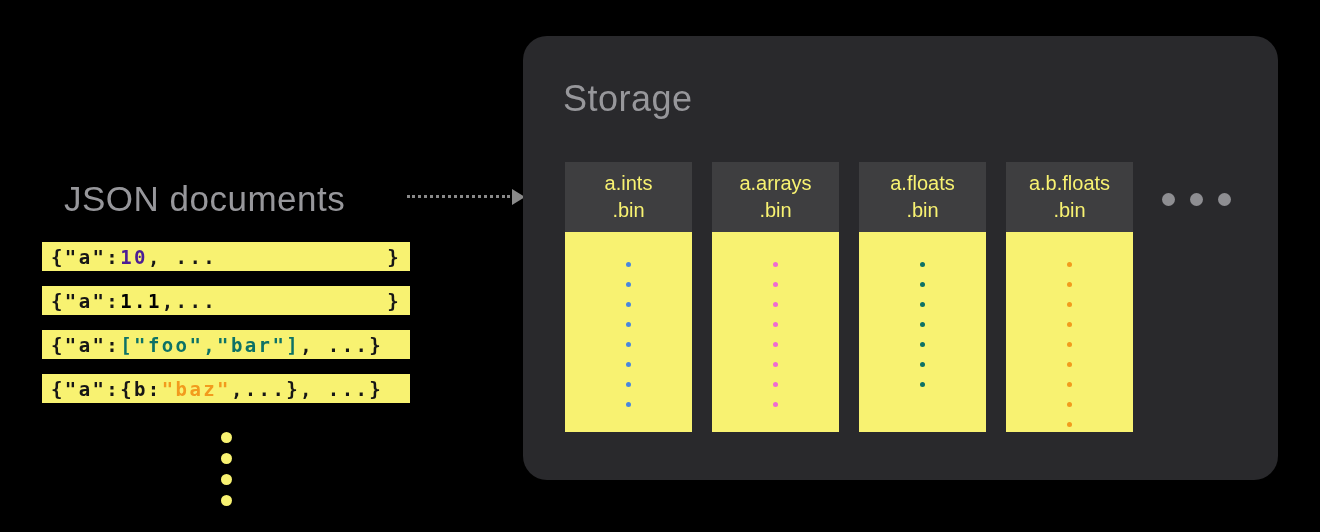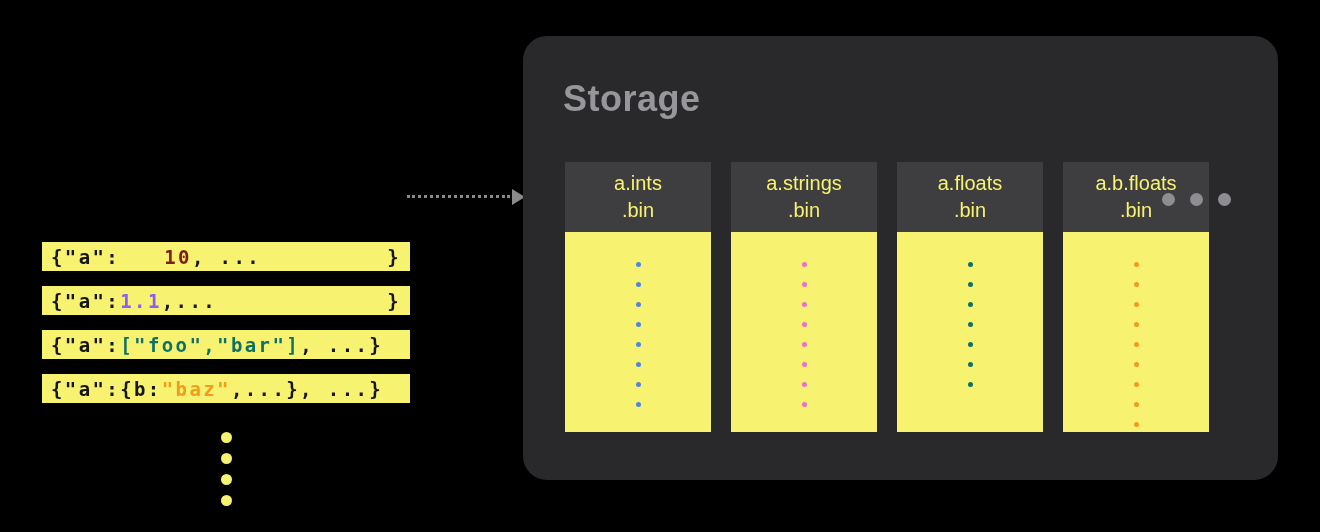--- a/index.html
+++ b/index.html
@@ -49,53 +49,54 @@
   }
   .ydot { width: 11px; height: 11px; border-radius: 50%; background: var(--c-yellow); }
 
   
   .storage {
     position: absolute; left: 523px; top: 36px; width: 755px; height: 444px;
     background: var(--c-panel); border-radius: 24px;
   }
   .storage-title {
     position: absolute; left: 40px; top: 42px;
-    font-size: 36px; font-weight: 700; letter-spacing: 0.5px;
+    font-size: 36px; font-weight: 400; letter-spacing: 0.5px;
     color: var(--c-label_gray);
   }
   .columns { position: absolute; left: 42px; top: 126px; display: flex; gap: 20px; }
-  .column { width: 146px; }
+  .column { width: 127px; }
   .col-header {
     height: 70px; background: var(--c-header); color: var(--c-yellow);
     display: flex; flex-direction: column; justify-content: center; align-items: center;
     font-size: 20px; line-height: 27px; text-align: center;
   }
   .col-body {
     height: 200px; background: var(--c-yellow);
     display: flex; flex-direction: column; align-items: center;
     padding-top: 30px; gap: 15px;
   }
   .vdot { width: 5px; height: 5px; border-radius: 50%; flex-shrink: 0; }
   .more-dots { position: absolute; left: 639px; top: 157px; display: flex; gap: 15px; }
   .gdot { width: 13px; height: 13px; border-radius: 50%; background: var(--c-dots_gray); }
 </style>
 </head>
 <body>
 
 <div class="canvas">
 
+  <div class="left-label">JSON documents</div>
 
   <div class="arrow">
     <div class="arrow-line"></div>
     <div class="arrow-head"></div>
   </div>
 
   <div class="docs" id="docs">
-      <div class="doc-bar"><span><span style="color: rgb(22, 22, 22);">{"a":</span><span style="color: #7f1d1d; margin-left: 44px;">10</span><span style="color: rgb(22, 22, 22);">, ...</span></span><span>}</span></div>
-      <div class="doc-bar"><span><span style="color: rgb(22, 22, 22);">{"a":</span><span style="color: #8b5cf6;">1.1</span><span style="color: rgb(22, 22, 22);">,...</span></span><span>}</span></div>
+      <div class="doc-bar"><span><span style="color: rgb(22, 22, 22);">{"a":</span><span style="color: #4c1d95;">10</span><span style="color: rgb(22, 22, 22);">, ...</span></span><span>}</span></div>
+      <div class="doc-bar"><span><span style="color: rgb(22, 22, 22);">{"a":</span><span style="color: #000000;">1.1</span><span style="color: rgb(22, 22, 22);">,...</span></span><span>}</span></div>
       <div class="doc-bar"><span><span style="color: rgb(22, 22, 22);">{"a":</span><span style="color: rgb(13, 114, 102);">["foo","bar"]</span><span style="color: rgb(22, 22, 22);">, ...}</span></span></div>
       <div class="doc-bar"><span><span style="color: rgb(22, 22, 22);">{"a":{b:</span><span style="color: rgb(242, 155, 29);">"baz"</span><span style="color: rgb(22, 22, 22);">,...}, ...}</span></span></div>
     </div>
 
   <div class="left-ellipsis" id="left-dots">
       <div class="ydot"></div>
       <div class="ydot"></div>
       <div class="ydot"></div>
       <div class="ydot"></div>
     </div>
@@ -114,21 +115,21 @@
             <div class="vdot" style="background: rgb(74, 135, 221);"></div>
             <div class="vdot" style="background: rgb(74, 135, 221);"></div>
             <div class="vdot" style="background: rgb(74, 135, 221);"></div>
             <div class="vdot" style="background: rgb(74, 135, 221);"></div>
             <div class="vdot" style="background: rgb(74, 135, 221);"></div>
             <div class="vdot" style="background: rgb(74, 135, 221);"></div>
           </div>
         </div>
         <div class="column">
           <div class="col-header">
-            <div>a.strings</div>
+            <div>a.arrays</div>
             <div>.bin</div>
           </div>
           <div class="col-body">
             <div class="vdot" style="background: rgb(239, 108, 208);"></div>
             <div class="vdot" style="background: rgb(239, 108, 208);"></div>
             <div class="vdot" style="background: rgb(239, 108, 208);"></div>
             <div class="vdot" style="background: rgb(239, 108, 208);"></div>
             <div class="vdot" style="background: rgb(239, 108, 208);"></div>
             <div class="vdot" style="background: rgb(239, 108, 208);"></div>
             <div class="vdot" style="background: rgb(239, 108, 208);"></div>

